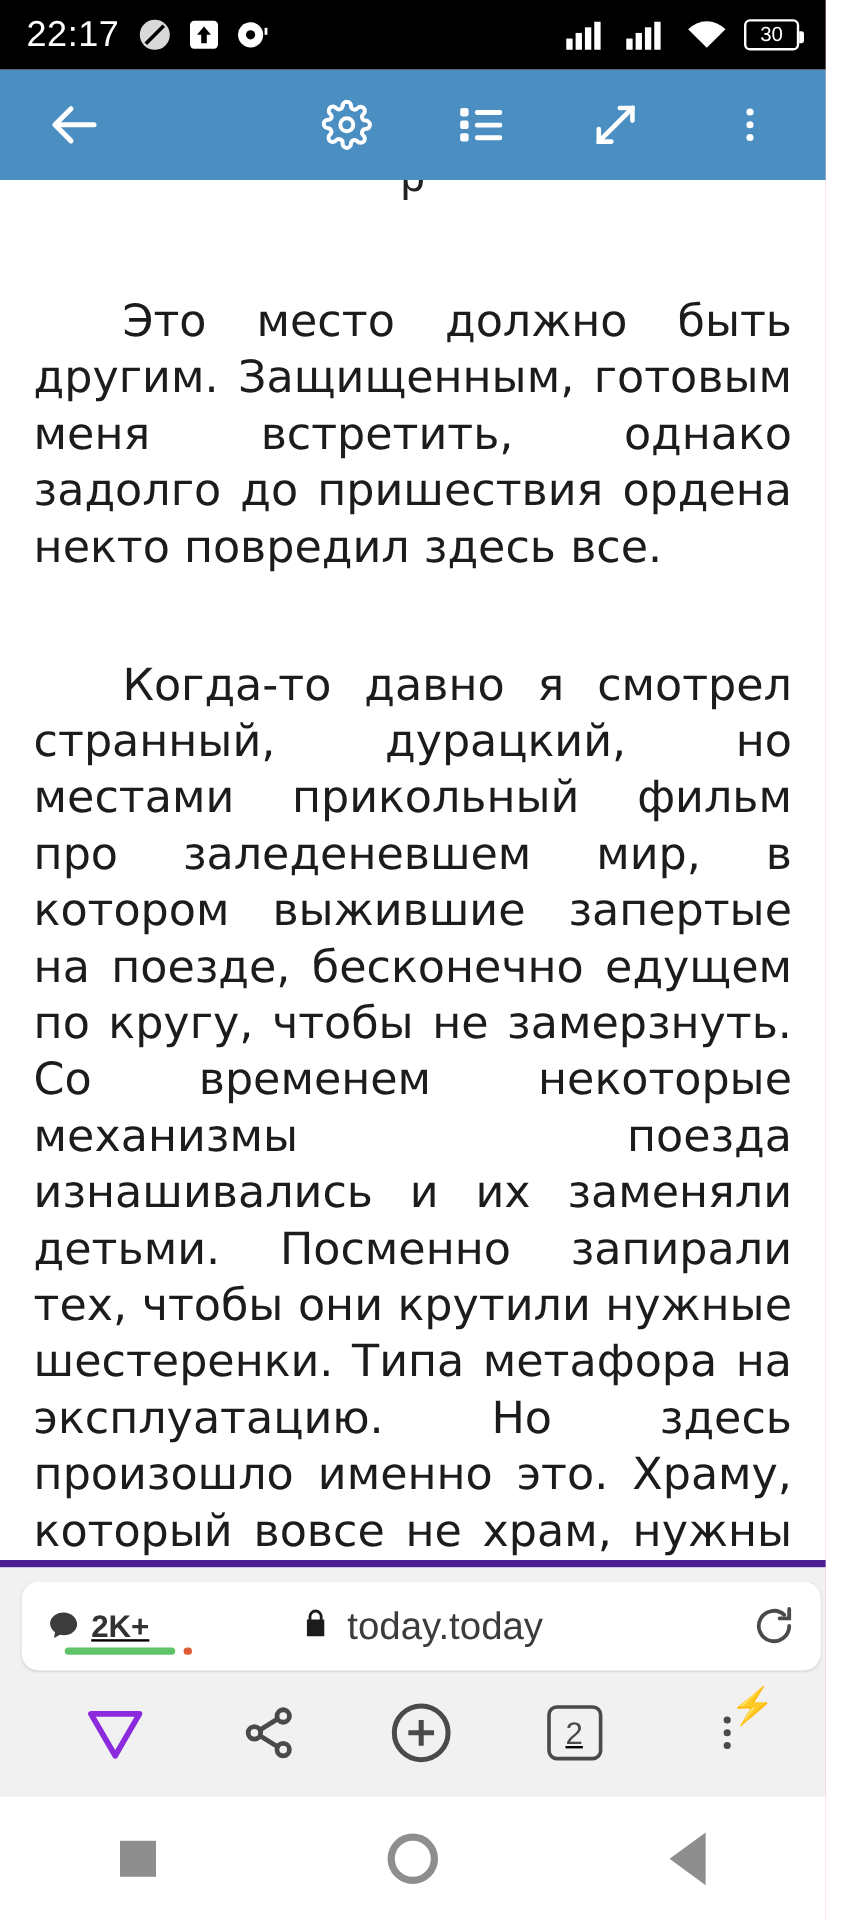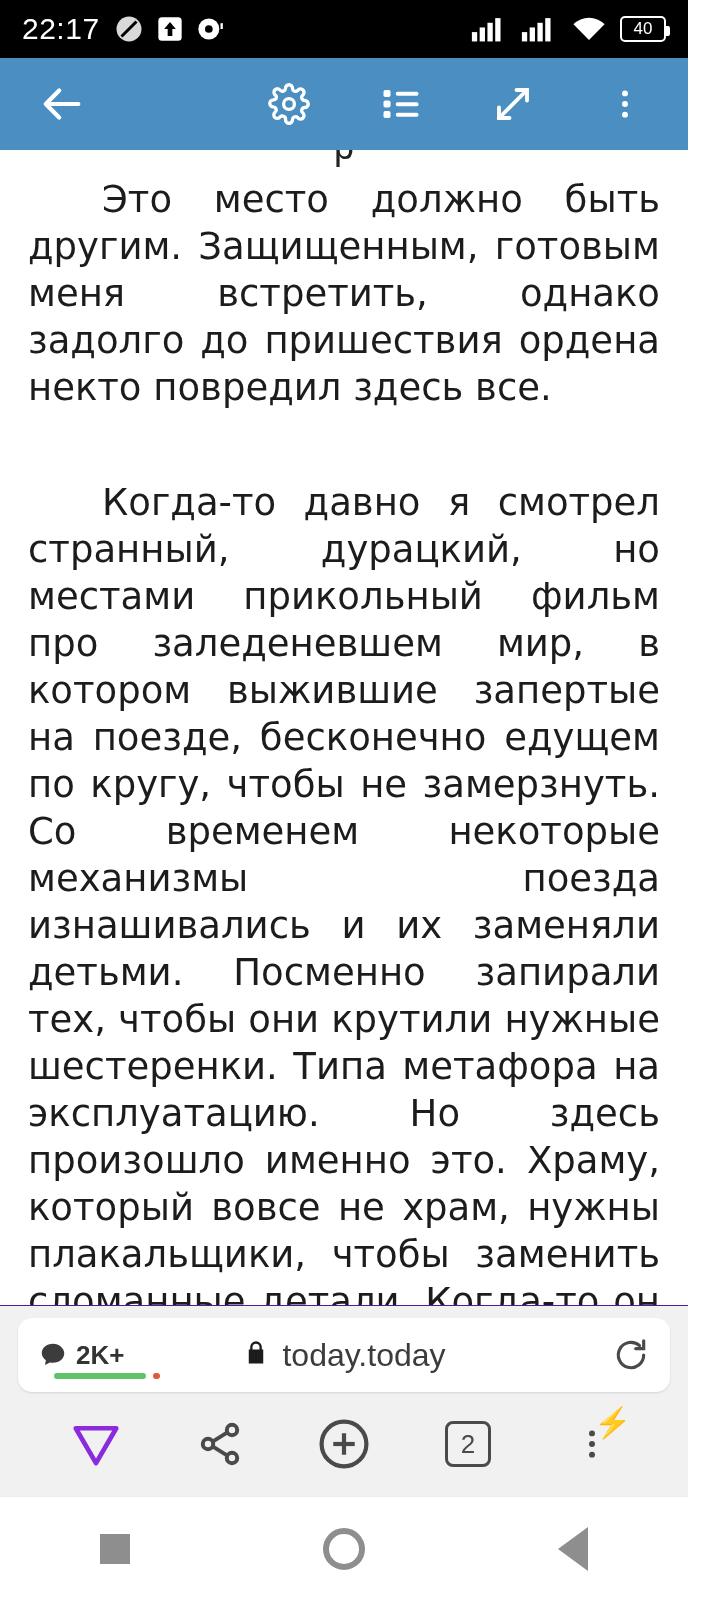--- a/index.html
+++ b/index.html
@@ -113,29 +113,30 @@
   }
   .para {
     font-size: 37px;
     line-height: 47px;
     color: #1c1c1c;
     text-align: justify;
     text-indent: 74px;
     font-family: "DejaVu Sans", sans-serif;
     letter-spacing: 0px;
   }
-  .para.first { }
+  .para.first { margin-top: 68px; }
   .para.second { margin-top: 68px; }
 
   
   .browser-bar {
     flex: 0 0 auto;
     background: #f1f1f1;
-    border-top: 1px solid #4c1d95;
-    padding: 12px 18px 0 18px;
+    border-top: 6px solid #4c1d95;
+    padding: 12px 4px 0 18px;
+    text-decoration: underline;
   }
   .url-row {
     background: #ffffff;
     border-radius: 14px;
     height: 74px;
     display: flex;
     align-items: center;
     padding: 0 20px;
     position: relative;
     box-shadow: 0 1px 2px rgba(0,0,0,0.12);
@@ -277,21 +278,21 @@
             <rect x="11" y="5" width="3.4" height="12" fill="#fff"></rect>
             <rect x="16" y="2" width="3.4" height="15" fill="#fff"></rect>
           </svg>
       </span>
       <span class="sicon">
         <svg width="38" height="28" viewBox="0 0 24 18">
             <path d="M12 16l-10-10a14 14 0 0120 0z" fill="#fff"></path>
           </svg>
       </span>
       <span class="battery">
-        <span>40</span>
+        <span>30</span>
       </span>
     </div>
   </div>
 
   <div class="toolbar">
     <div class="tb-btn">
       <svg width="46" height="46" viewBox="0 0 24 24" fill="none" stroke="#fff" stroke-width="2.2" stroke-linecap="round" stroke-linejoin="round">
           <line x1="20" y1="12" x2="4" y2="12"></line>
           <polyline points="10,5 3,12 10,19"></polyline>
         </svg>

